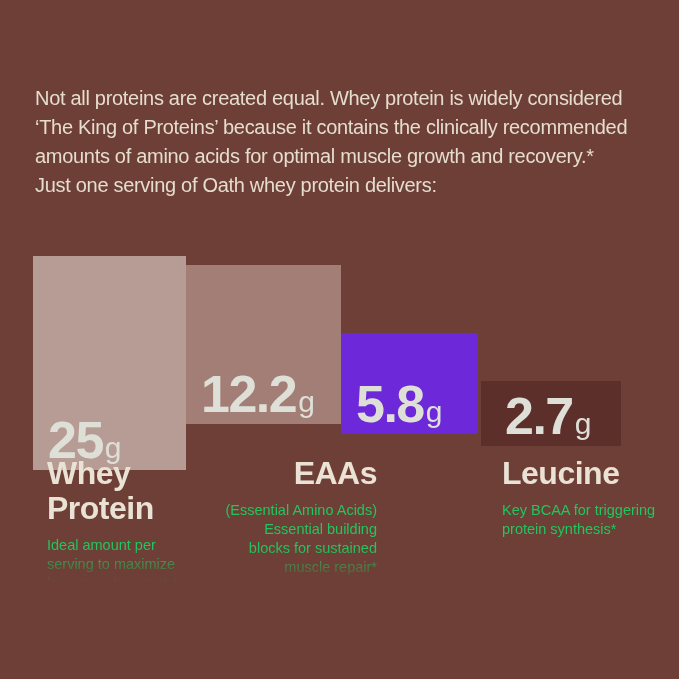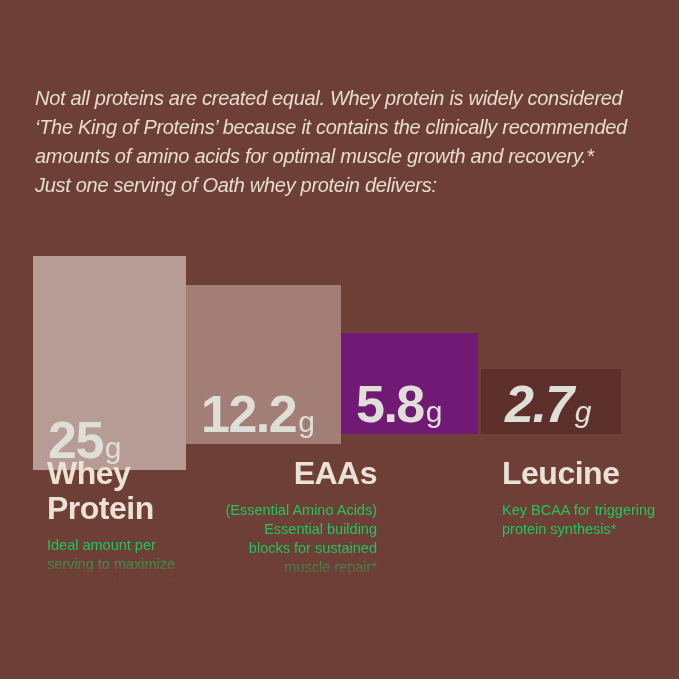--- a/index.html
+++ b/index.html
@@ -9,29 +9,29 @@
     font-family:"Liberation Sans","DejaVu Sans",sans-serif;
     overflow:hidden;
     position:relative;
   }
   .canvas{position:absolute;left:0;top:0;width:679px;height:679px;}
 
   
   .intro{
     position:absolute;left:35px;top:84px;width:630px;
     font-size:20px;line-height:29px;letter-spacing:-0.3px;
-    color:#E5DDCE;white-space:pre;margin:0;font-style:italic;
+    color:#E5DDCE;white-space:pre;margin:0;
   }
 
   
   .bar{position:absolute;}
   .bar-0{left:33px;top:220px;width:153px;height:214px;}
-  .bar-1{left:186px;top:285px;width:155px;height:159px;}
+  .bar-1{left:186px;top:265px;width:155px;height:159px;}
   .bar-2{left:341px;top:333px;width:137px;height:101px;}
-  .bar-3{left:481px;top:369px;width:140px;height:65px;font-style:italic;}
+  .bar-3{left:481px;top:381px;width:140px;height:65px;}
   .bar-value{
     position:absolute;bottom:4px;left:15px;
     font-size:52px;font-weight:700;line-height:1;
     letter-spacing:-1.5px;color:#DEE0D8;white-space:nowrap;
   }
   .bar-3 .bar-value{left:24px;}
   .bar-unit{font-size:30px;font-weight:400;letter-spacing:0;margin-left:2px;}
 
   
   .label-col{position:absolute;top:456px;width:180px;}
@@ -65,21 +65,21 @@
 amounts of amino acids for optimal muscle growth and recovery.*
 Just one serving of Oath whey protein delivers:</p>
 
   <div>
     <div class="bar bar-0" style="background-color: rgb(183, 156, 149); margin-top: 36px;">
       <div class="bar-value"><span>25</span><span class="bar-unit">g</span></div>
     </div>
     <div class="bar bar-1" style="background-color: rgb(163, 126, 118);">
       <div class="bar-value"><span>12.2</span><span class="bar-unit">g</span></div>
     </div>
-    <div class="bar bar-2" style="background-color: #701a75;">
+    <div class="bar bar-2" style="background-color: #6d28d9;">
       <div class="bar-value"><span>5.8</span><span class="bar-unit">g</span></div>
     </div>
     <div class="bar bar-3" style="background-color: rgb(93, 47, 43);">
       <div class="bar-value"><span>2.7</span><span class="bar-unit">g</span></div>
     </div>
   </div>
 
   <div>
     <div class="label-col col-0">
       <h2 class="label-heading">Whey

